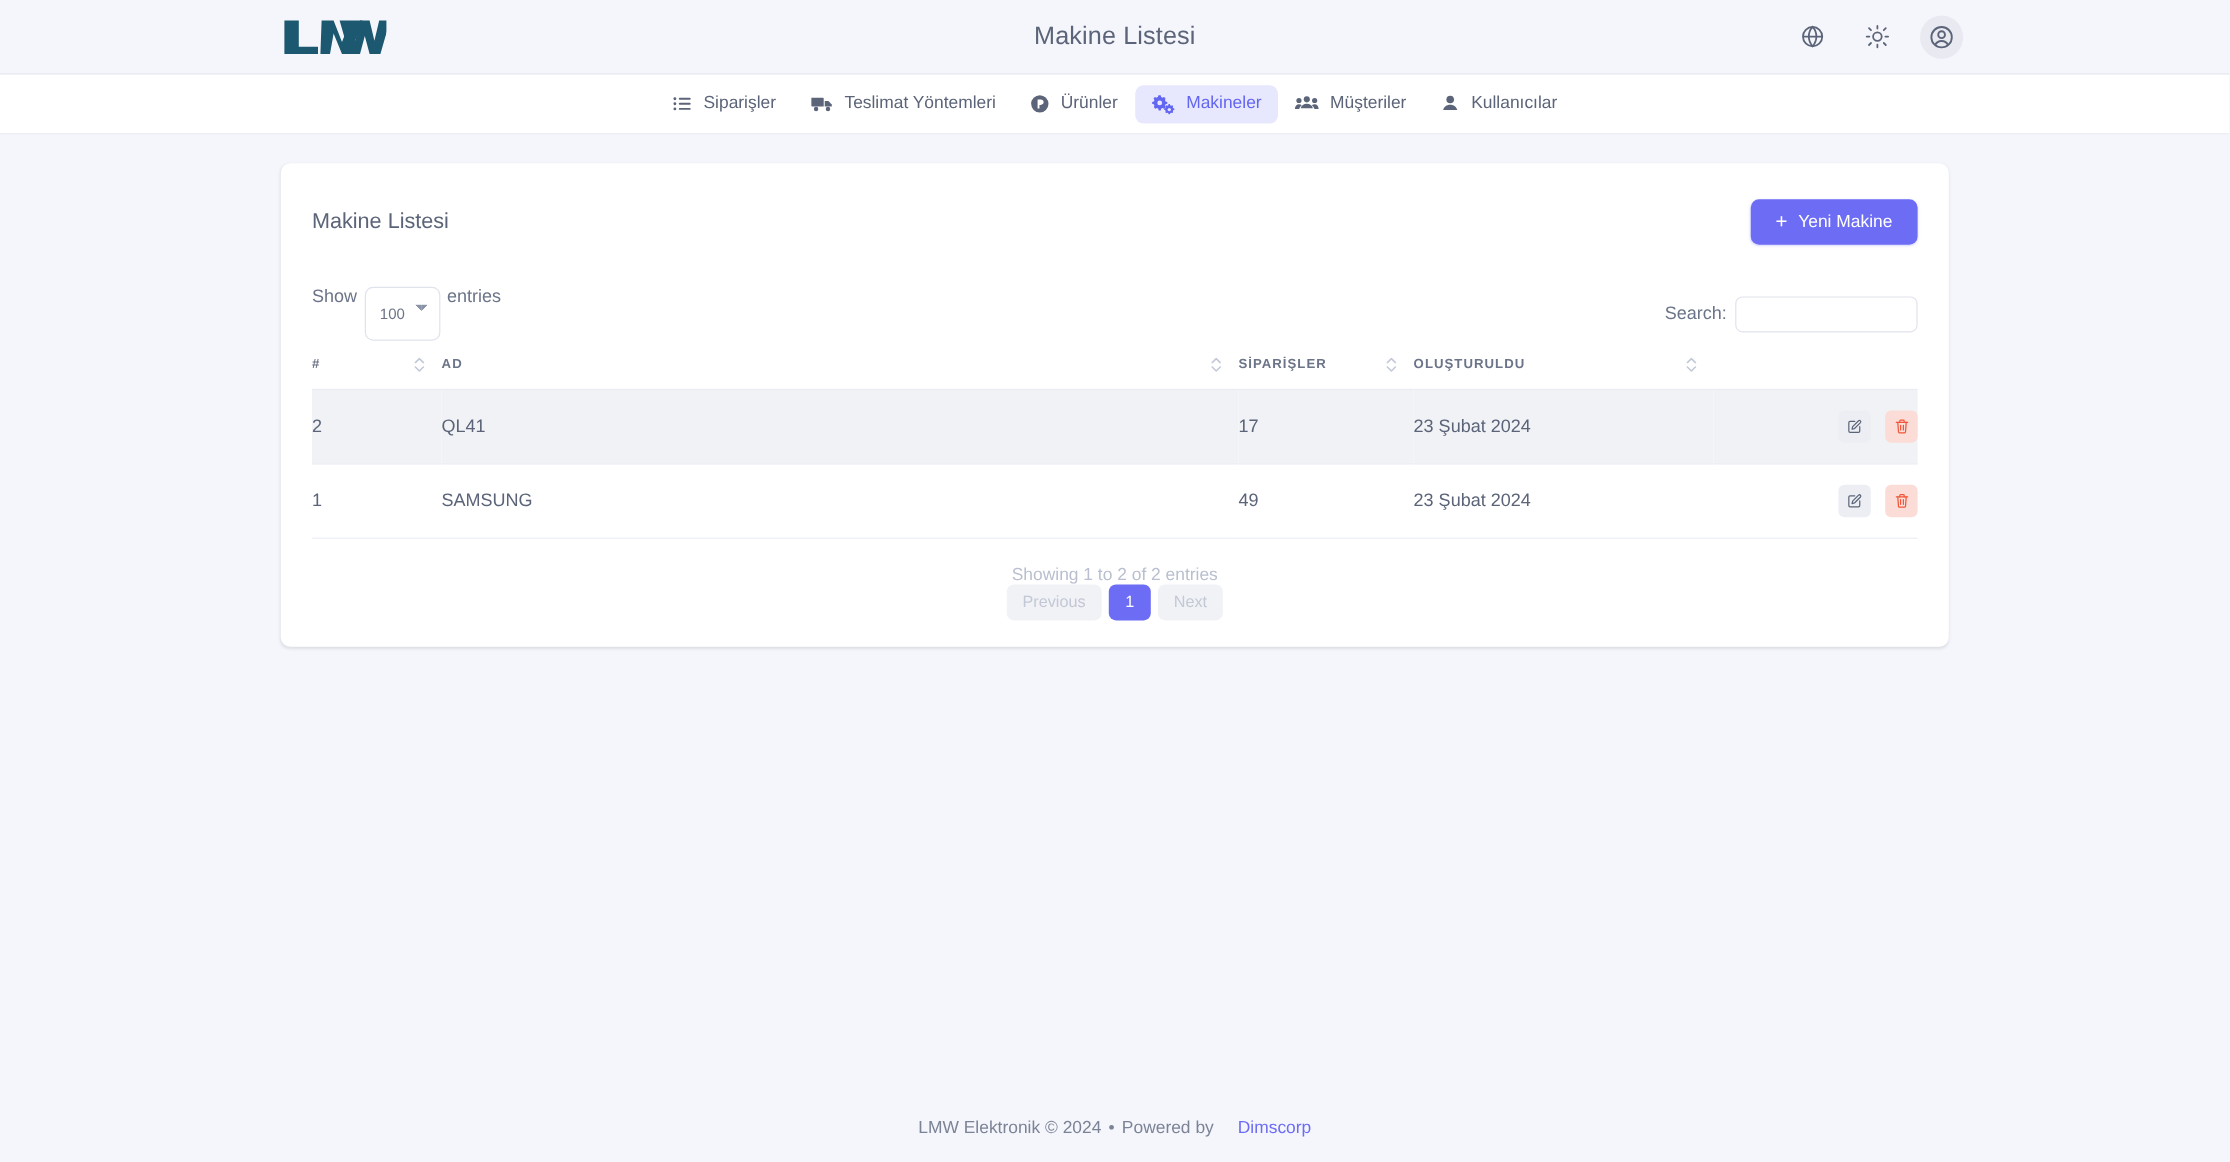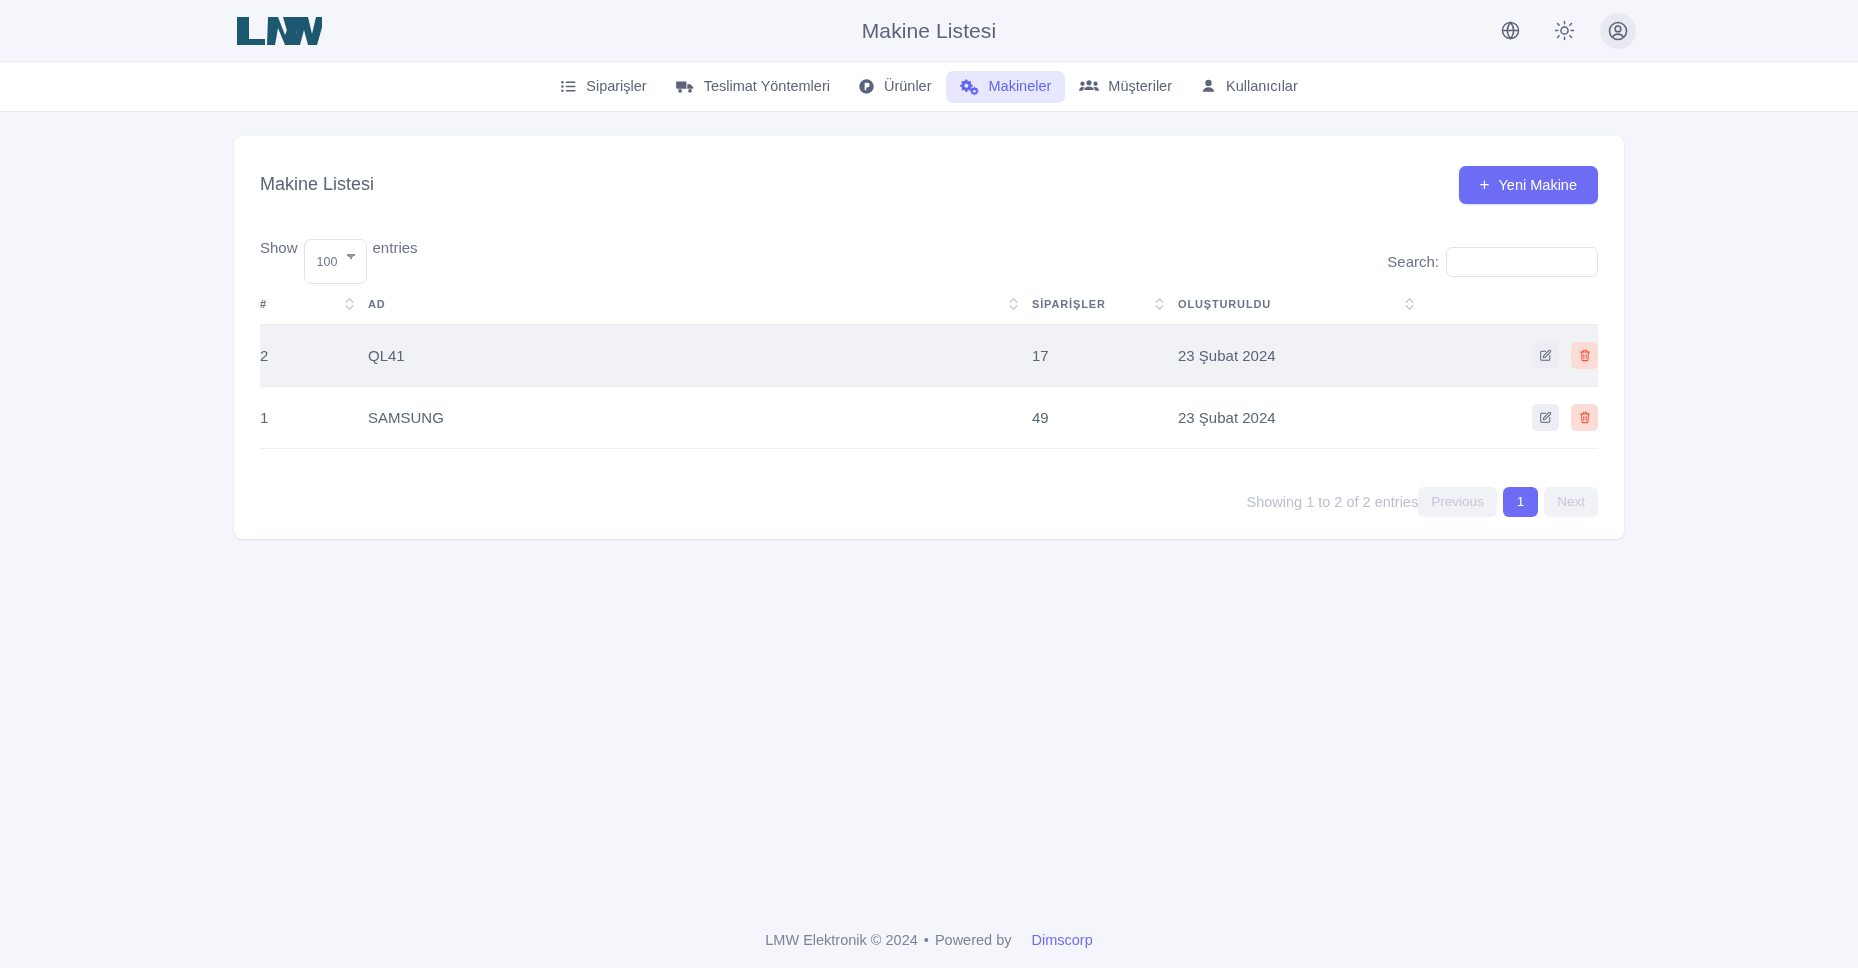--- a/index.html
+++ b/index.html
@@ -247,22 +247,23 @@
     padding: 0;
   }
   .act-btn.edit { background: #eceef3; color: #5b6478; }
   .act-btn.del  { background: #fbdcd6; color: #f0563a; margin-left: 8px; }
   .act-btn svg { display: block; }
 
   
   .table-foot {
     display: flex;
     align-items: center;
-    justify-content: flex-end;
-    margin-top: 38px;
+    justify-content: center;
+    margin-top: 22px;
+    flex-direction: column;
   }
   .dt-info {
     font-size: 14.5px;
     color: #b9bfcf;
   }
   .pager { display: flex; align-items: center; gap: 6px; }
   .pg-btn {
     border: none;
     border-radius: 6px;
     font-size: 13.5px;

